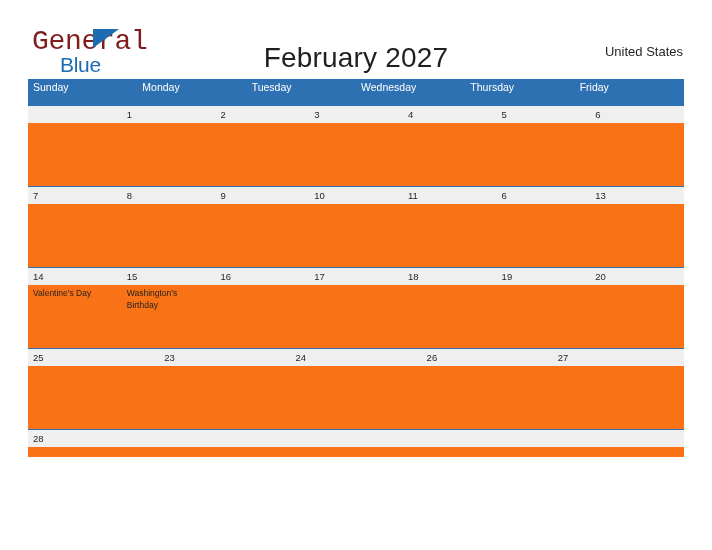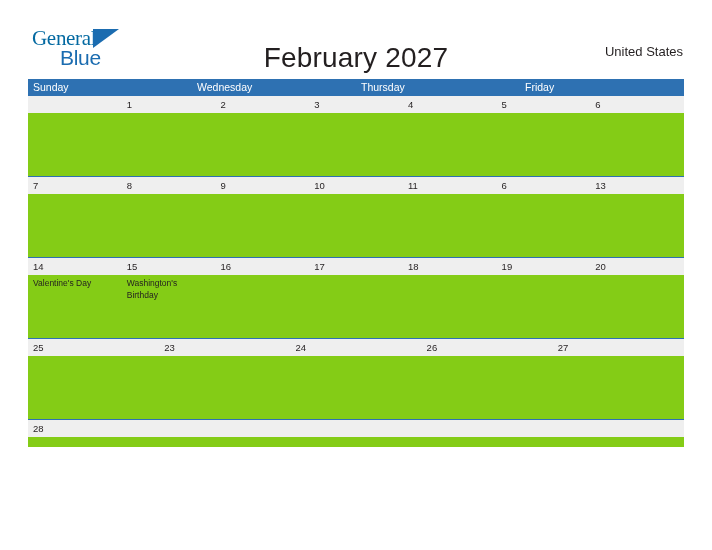--- a/index.html
+++ b/index.html
@@ -26,24 +26,24 @@
   .logo {
     position: absolute;
     left: 32px;
     top: 28px;
     width: 110px;
     height: 46px;
     line-height: 1;
     user-select: none;
   }
   .logo-general {
-    font-size: 21px;
+    font-size: 28px;
     letter-spacing: -0.3px;
-    color: #0369a1;
-    font-family: Liberation Serif, serif;
+    color: #7f1d1d;
+    font-family: Liberation Mono, monospace;
     display: block;
   }
   .logo-blue {
     font-size: 21px;
     letter-spacing: -0.3px;
     color: #1b6cb0;
     display: block;
     margin-top: -2px;
     margin-left: 28px;
   }
@@ -82,21 +82,21 @@
   .calendar {
     position: absolute;
     left: 28px;
     top: 79px;
     width: 656px;
   }
 
   .weekday-header {
     display: flex;
     background: #2e71b2;
-    height: 17px;
+    height: 27px;
   }
   .weekday-cell {
     flex: 1 1 0;
     color: #ffffff;
     font-size: 10.5px;
     line-height: 17px;
     padding-left: 5px;
     box-sizing: border-box;
     white-space: nowrap;
   }
@@ -108,21 +108,21 @@
     border-top: none;
   }
   .week-numbers {
     display: flex;
     background: #efefef;
     height: 17px;
   }
   .week-body {
     display: flex;
     height: 63px;
-    background: #84cc16;
+    background: #f97316;
   }
   .day-num {
     flex: 1 1 0;
     font-size: 9.5px;
     line-height: 17px;
     padding-left: 5px;
     box-sizing: border-box;
     color: #231f20;
   }
   .day-events {
@@ -155,20 +155,22 @@
 
   <h1 class="cal-title">February 2027</h1>
 
   <div class="cal-region">United States</div>
 </div>
 
 <div class="calendar">
 
   <div class="weekday-header">
     <div class="weekday-cell">Sunday</div>
+    <div class="weekday-cell">Monday</div>
+    <div class="weekday-cell">Tuesday</div>
     <div class="weekday-cell">Wednesday</div>
     <div class="weekday-cell">Thursday</div>
     <div class="weekday-cell">Friday</div>
   </div>
 
   <div id="weeks-container">
       <div class="week-row">
         <div class="week-numbers">
           <div class="day-num"></div>
           <div class="day-num">1</div>

